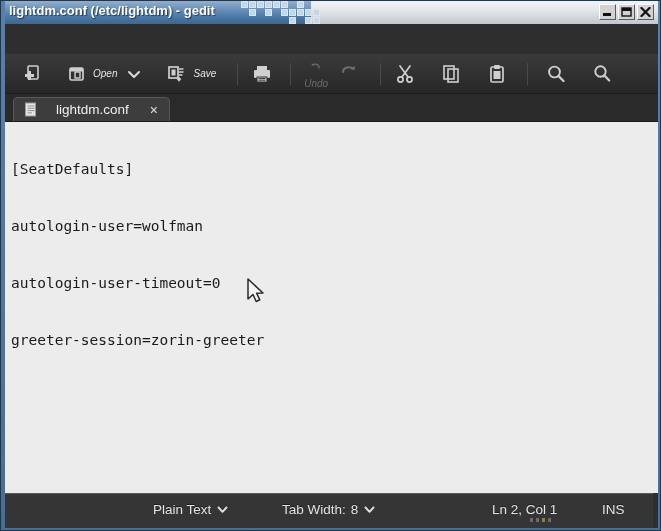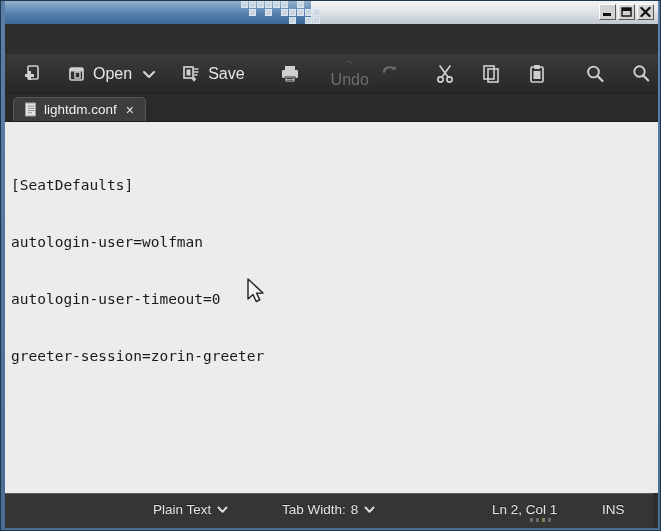--- a/index.html
+++ b/index.html
@@ -136,22 +136,23 @@
     box-sizing: border-box;
   }
   .tb-btn {
     display: flex;
     align-items: center;
     gap: 5px;
     height: 30px;
     padding: 0 7px;
     cursor: pointer;
     color: #e6e6e6;
-    font-size: 16px;
+    font-size: 10px;
     white-space: nowrap;
+    font-style: italic;
   }
   .tb-btn.disabled { color: #6d6d6d; cursor: default; flex-direction: column; }
   .tb-sep {
     width: 1px;
     height: 22px;
     background: #4a4a4a;
     margin: 0 6px;
   }
   .tb-icon { display: block; }
 
@@ -163,21 +164,21 @@
     height: 27px;
     background: #2a2a2a;
     box-sizing: border-box;
   }
   .tab {
     position: absolute;
     left: 8px; top: 3px;
     height: 24px;
     display: flex;
     align-items: center;
-    gap: 6px;
+    gap: 18px;
     padding: 0 11px 0 10px;
     background: #3d3d3d;
     border-top: 1px solid #585858;
     border-left: 1px solid #585858;
     border-right: 1px solid #585858;
     border-radius: 5px 5px 0 0;
     box-sizing: border-box;
     cursor: pointer;
   }
   .tab-label {
@@ -199,21 +200,21 @@
     width: 653px;
     height: 372px;
     background: #ececec;
     border-top: 1px solid #1a1a1a;
     box-sizing: border-box;
     overflow: hidden;
   }
   .doc-text {
     position: absolute;
     left: 6px;
-    top: 16px;
+    top: 0;
     font-family: "DejaVu Sans Mono", "Liberation Mono", monospace;
     font-size: 14.5px;
     line-height: 19px;
     color: #1a1a1a;
     white-space: pre;
   }
   .doc-line { height: 19px; }
   .doc-line span.sel {
     background: #8a8a8a;
     color: #1a1a1a;
@@ -290,20 +291,21 @@
         <i style="left:40px; top:8px;  width:7px; height:7px;"></i>
         <i style="left:48px; top:8px;  width:7px; height:7px;"></i>
         <i style="left:56px; top:8px;  width:7px; height:7px;"></i>
         <i style="left:64px; top:8px;  width:7px; height:7px;"></i>
         <i style="left:48px; top:16px; width:7px; height:7px;"></i>
         <i style="left:64px; top:16px; width:7px; height:7px;"></i>
         <i style="left:56px; top:0px;  width:7px; height:7px;"></i>
         <i style="left:72px; top:8px;  width:7px; height:7px;"></i>
         <i style="left:72px; top:16px; width:7px; height:7px;"></i>
       </div>
+      <div class="titlebar-text">lightdm.conf (/etc/lightdm) - gedit</div>
 
       <div class="winbtns">
         <div class="winbtn">
           <svg width="11" height="10" viewBox="0 0 11 10">
             <rect x="1" y="6" width="8" height="3" fill="#111"></rect>
           </svg>
         </div>
         <div class="winbtn">
           <svg width="11" height="10" viewBox="0 0 11 10">
             <rect x="1" y="1" width="9" height="8" fill="none" stroke="#111" stroke-width="1.4"></rect>

